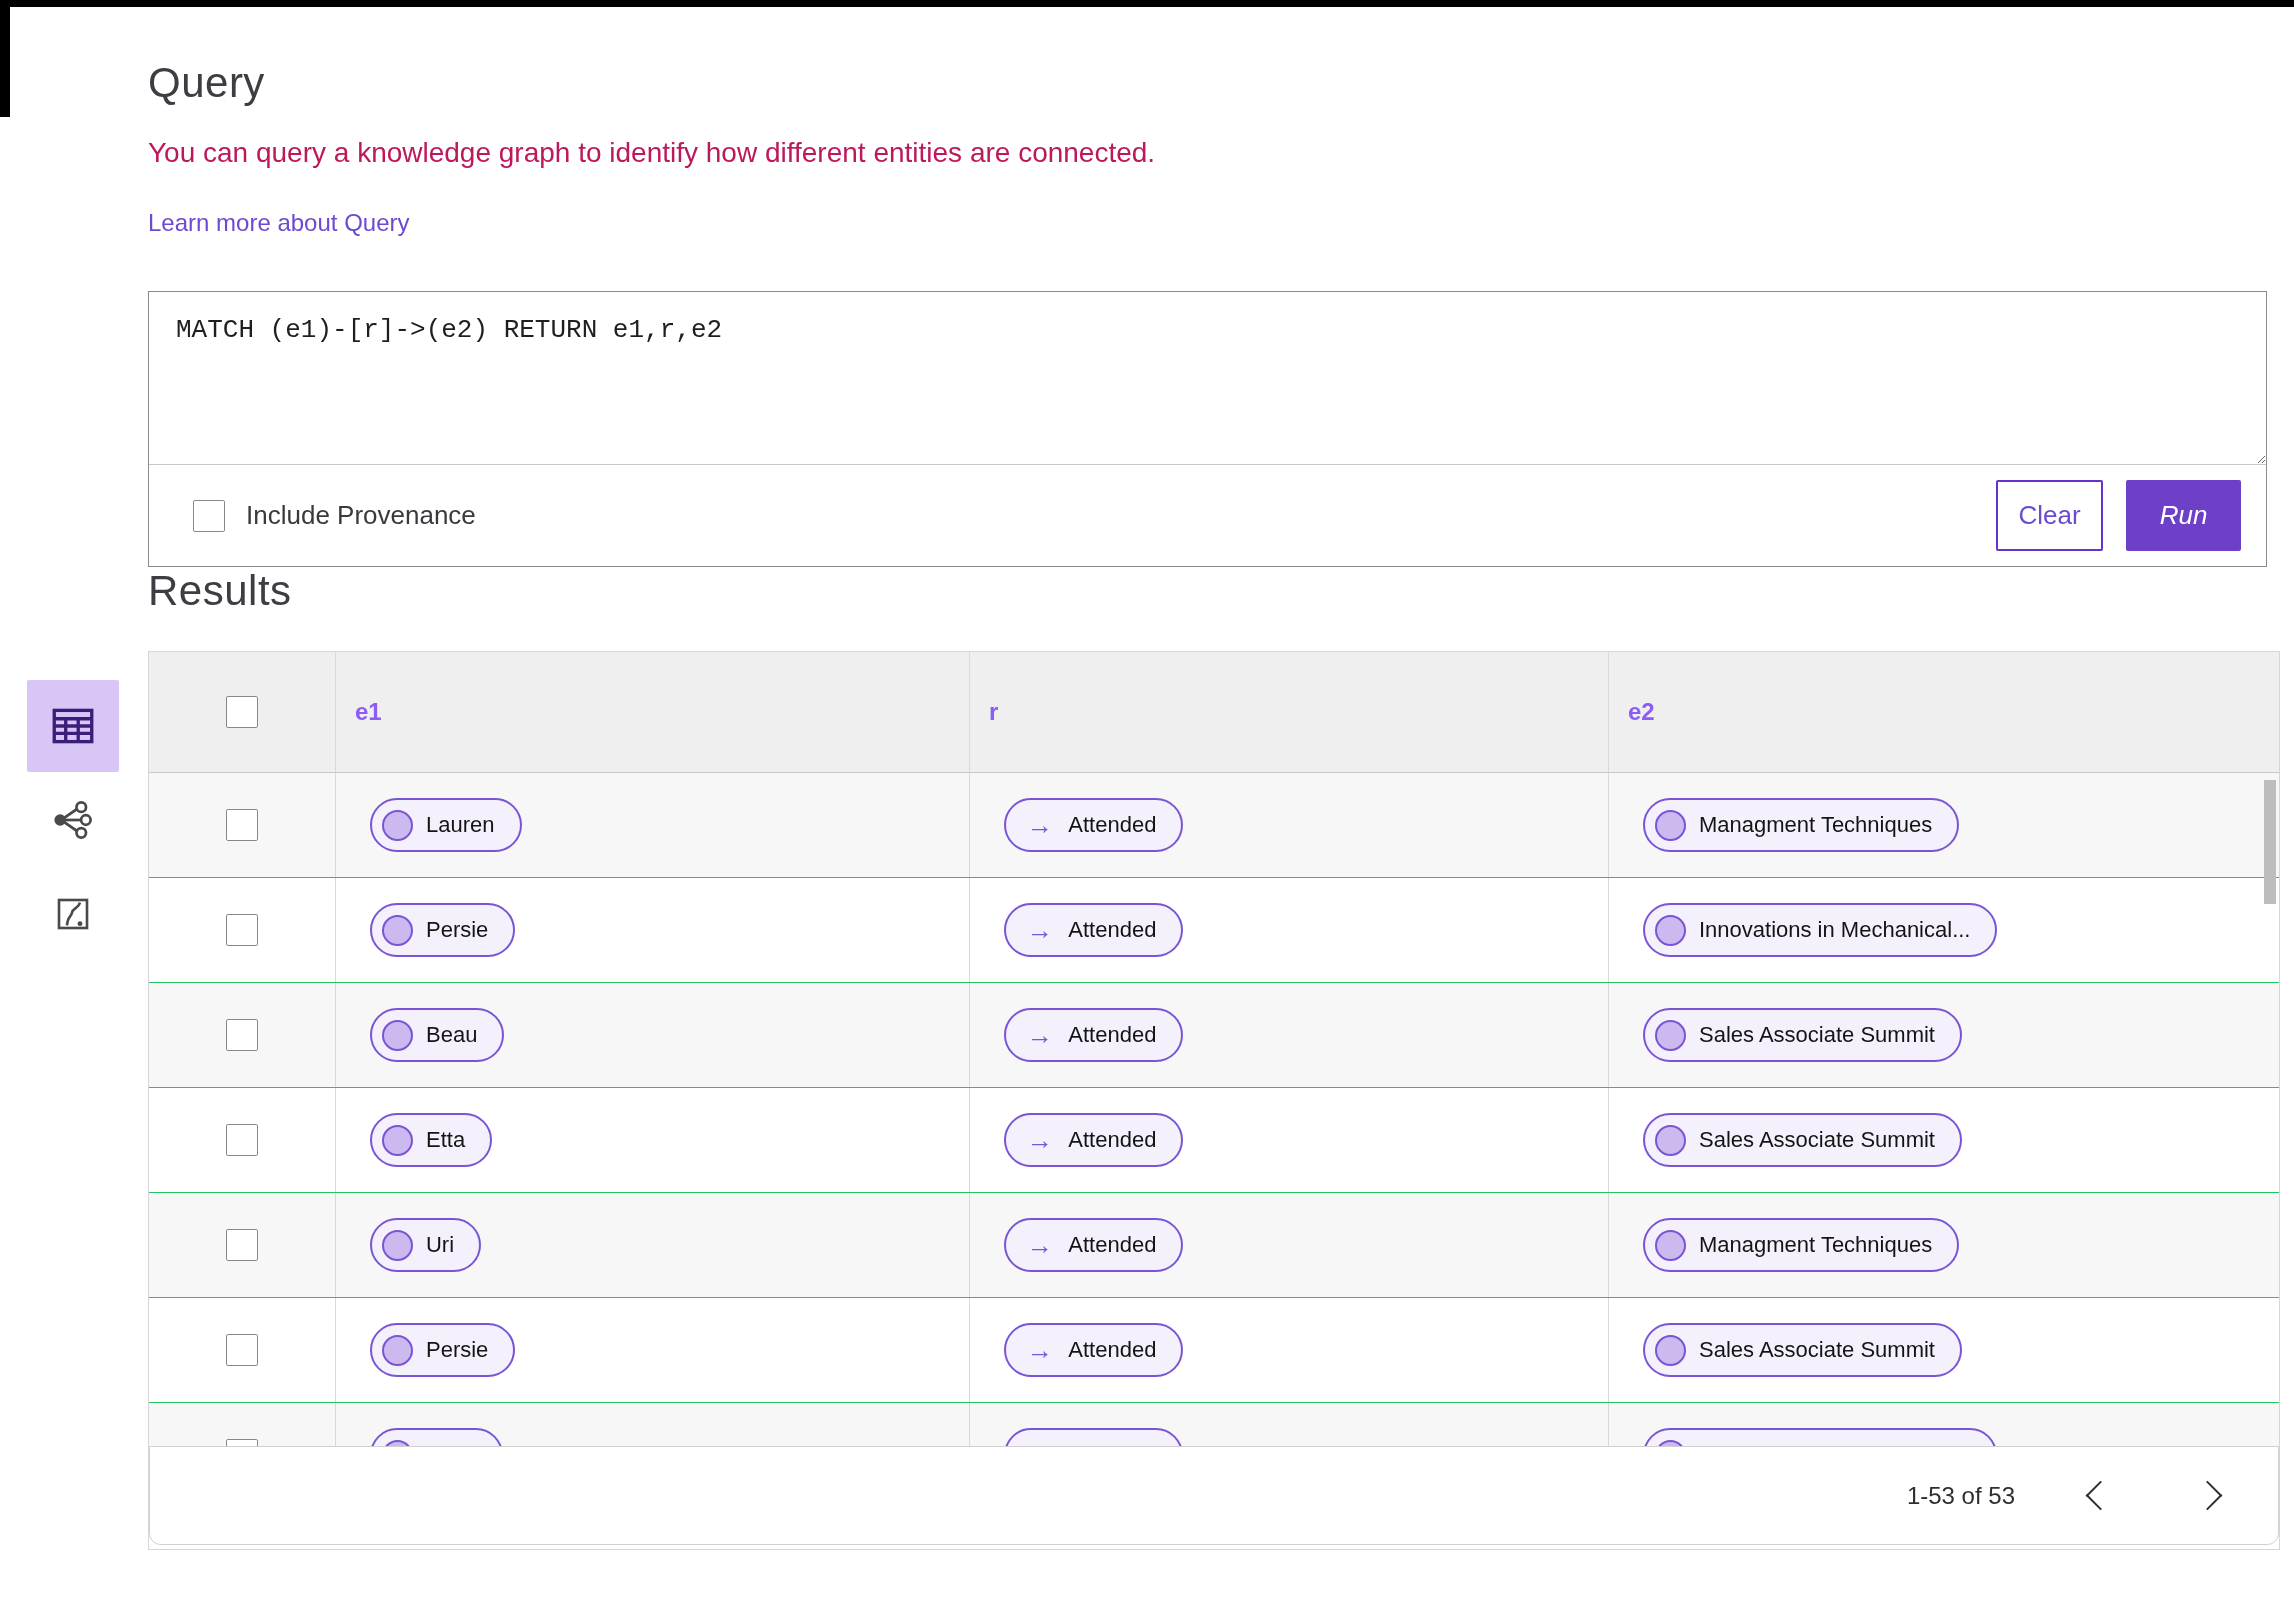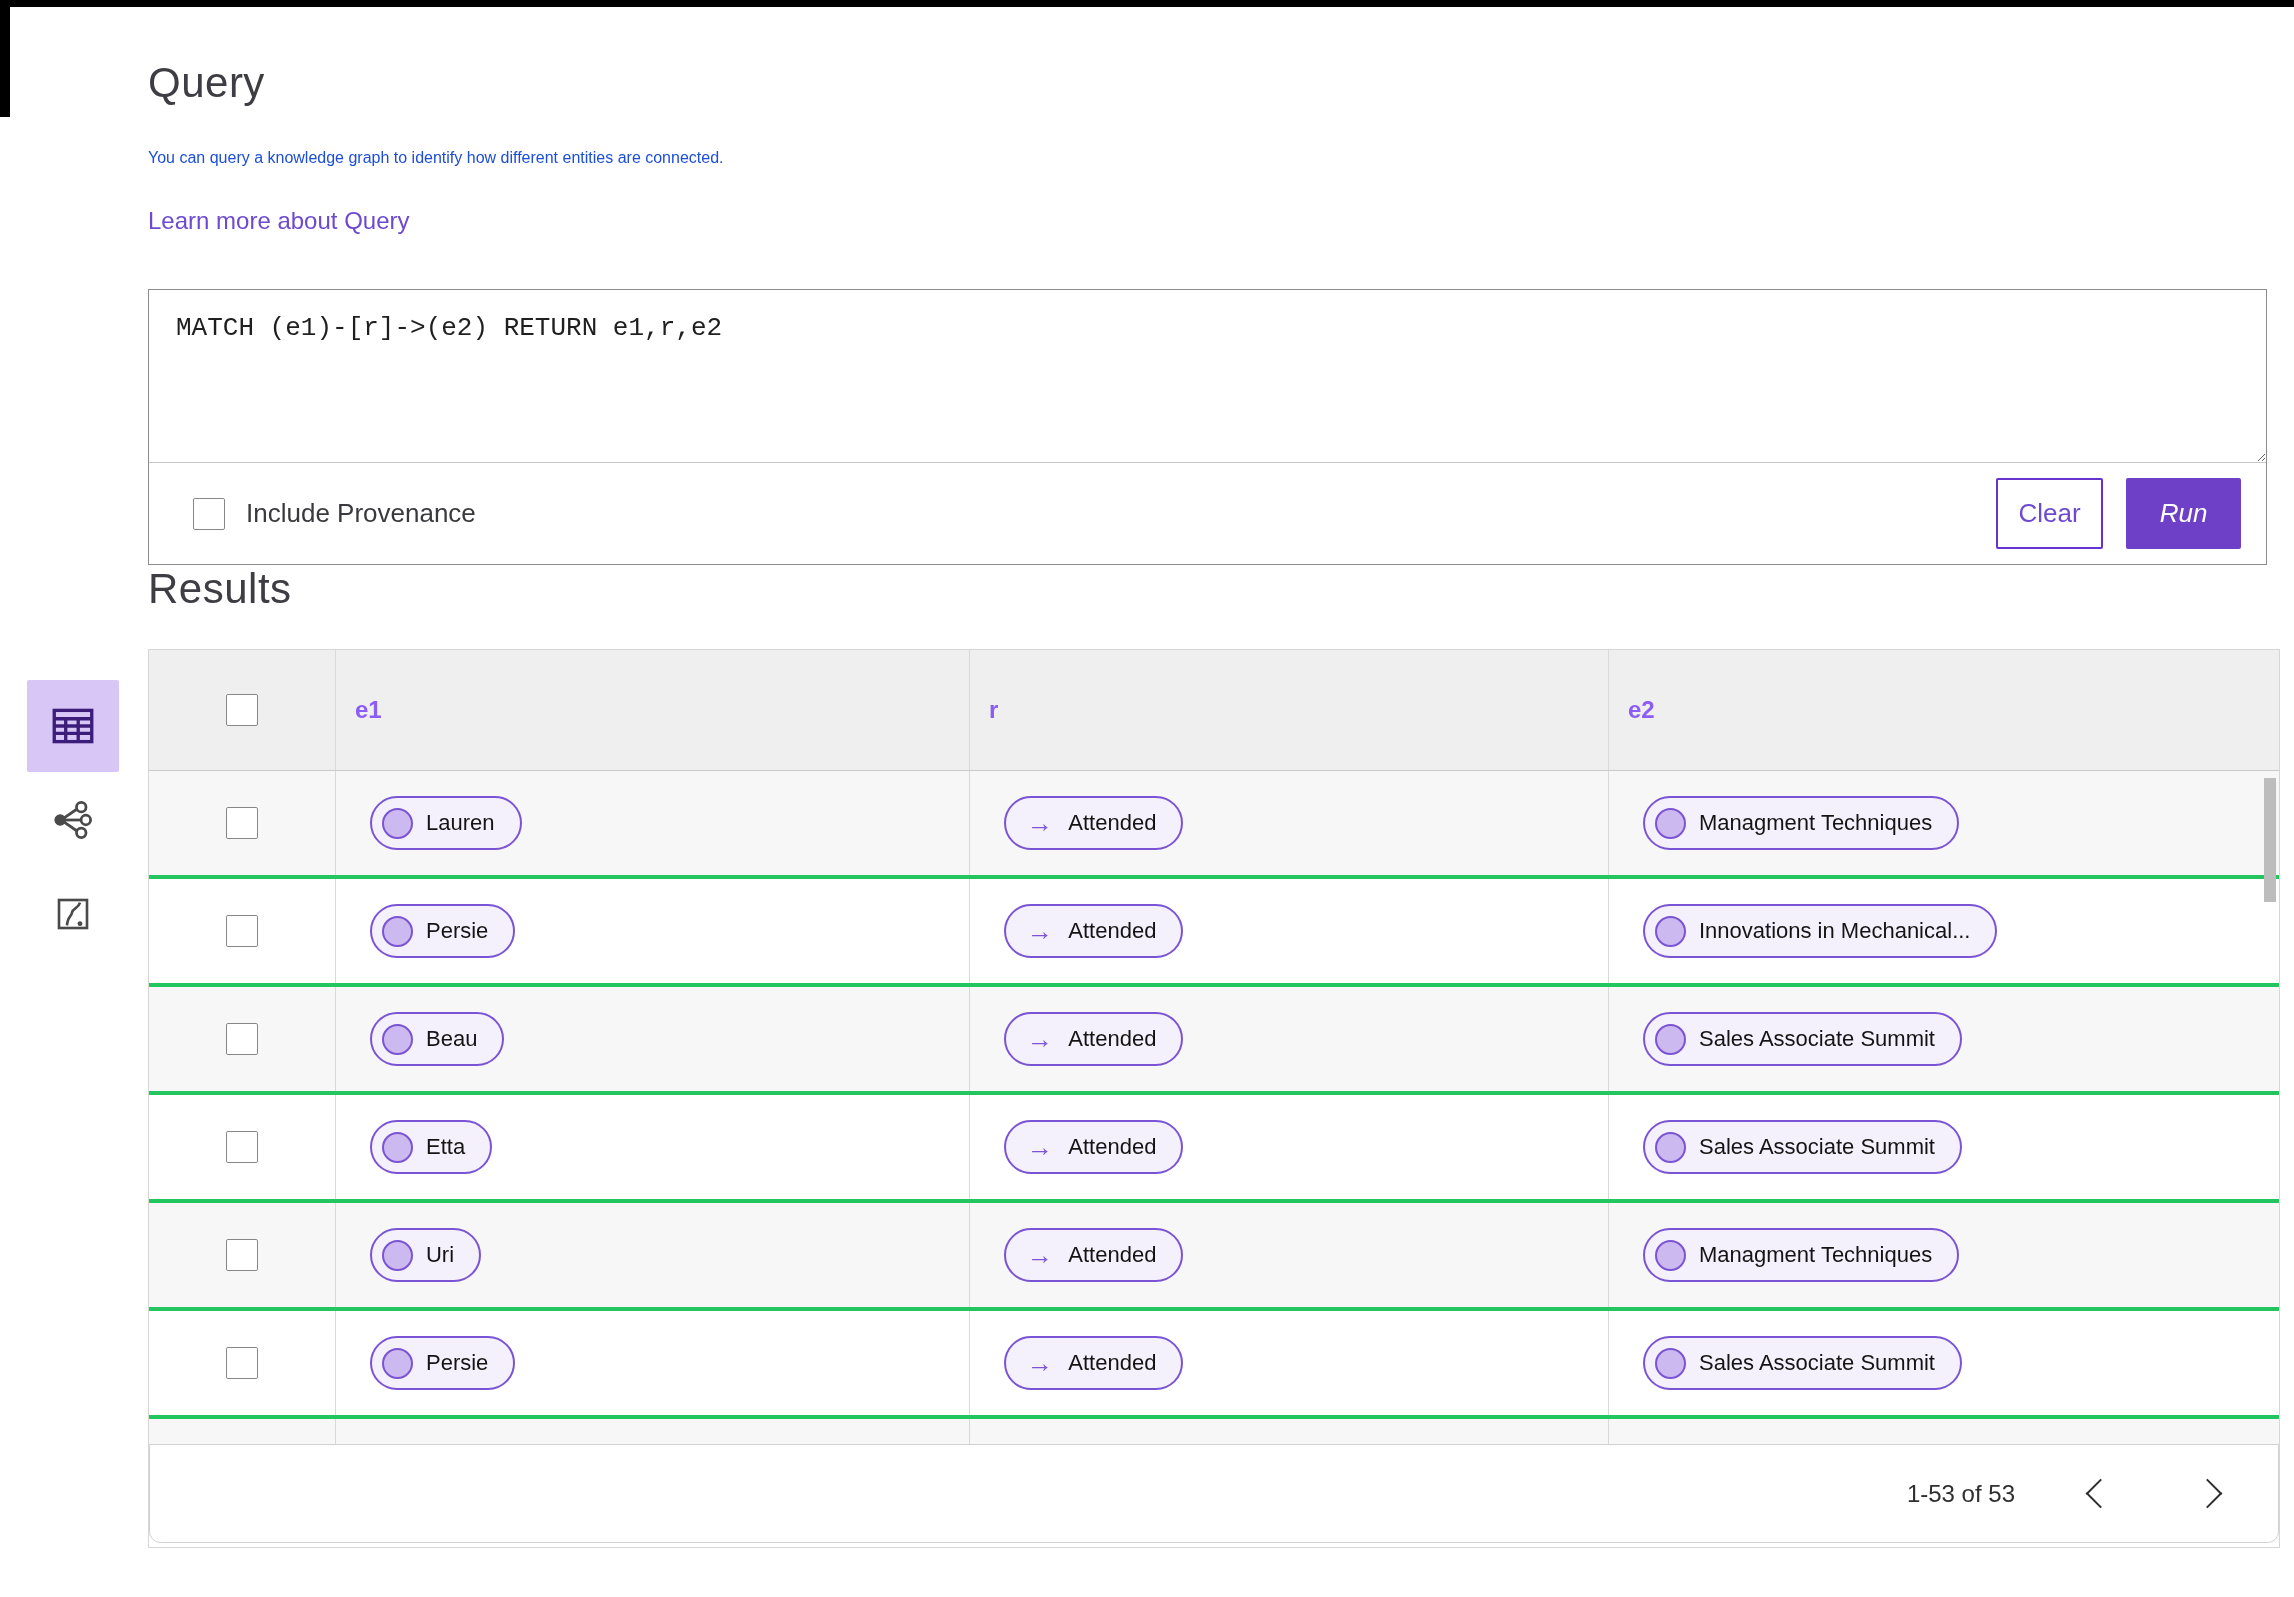--- a/index.html
+++ b/index.html
@@ -6,21 +6,21 @@
   body{font-family:"Liberation Sans",sans-serif;background:#ffffff;}
   .page{position:relative;width:2294px;height:1597px;background:#fff;overflow:hidden;}
 
   
   .top-edge{position:absolute;top:0;left:0;width:2294px;height:6.7px;background:#000;}
   .left-notch{position:absolute;top:0;left:0;width:9.6px;height:117px;background:#000;}
 
   .content{position:relative;padding:59px 14.3px 0 148px;}
 
   h1.section-title{margin:0;font-size:42px;font-weight:normal;color:#3d3d43;letter-spacing:0.5px;}
-  .descr{margin-top:42px;font-size:16px;color:#1d4ed8;}
+  .descr{margin-top:30px;font-size:28px;color:#be185d;}
   .learn-link{margin-top:40px;font-size:24px;color:#6d4ad0;cursor:pointer;width:max-content;}
 
   
   .show-query{position:absolute;top:161px;right:38px;height:71px;display:flex;align-items:center;gap:13.4px;
     border:2.9px solid #8265d8;border-radius:38px;padding:0 29px 0 15.3px;background:#fff;cursor:pointer;}
   .switch{position:relative;width:73px;height:40px;background:#6733d1;border-radius:20px;}
   .switch .knob{position:absolute;top:4.8px;right:4.8px;width:31px;height:31px;border-radius:50%;background:#fff;}
   .show-query .sq-label{font-size:26px;color:#6d4ad0;}
 
   
@@ -39,21 +39,21 @@
   .results-title{margin-top:59px;}
 
   .view-rail{position:absolute;left:27px;top:680px;width:92px;display:flex;flex-direction:column;align-items:center;}
   .rail-item{width:92px;height:92px;display:flex;align-items:center;justify-content:center;cursor:pointer;background:transparent;}
   .rail-item.selected{background:#d7c6f6;border-radius:1.9px;}
   .rail-item + .rail-item{margin-top:1.9px;}
 
   .results-card{position:relative;margin-top:36px;width:2132px;height:899px;overflow:hidden;
     border:1px solid #d6d6d6;box-sizing:border-box;background:#fff;}
   .grid-header{display:grid;grid-template-columns:187px 634px 639px 1fr;height:120px;background:#efefef;border-bottom:1px solid #c9c9c9;}
-  .trow{display:grid;grid-template-columns:187px 634px 639px 1fr;height:104px;border-bottom:4px solid #22c55e;background:#fff;}
+  .trow{display:grid;grid-template-columns:187px 634px 639px 1fr;height:104px;border-bottom:1px solid #22c55e;background:#fff;}
   .trow:nth-child(odd){background:#f7f7f7;}
   .hcell,.cell{display:flex;align-items:center;border-right:1px solid #d9d9d9;box-sizing:border-box;}
   .hcell:last-child,.cell:last-child{border-right:none;}
   .hcell{font-weight:bold;font-size:24px;color:#8b5cf6;padding-left:19px;}
   .cb-cell{justify-content:center;padding-left:0 !important;}
   .cell{padding-left:34px;}
 
   .pill{display:inline-flex;align-items:center;height:54px;box-sizing:border-box;border:2.9px solid #7a54d4;border-radius:29px;
     background:#f4f1fc;cursor:pointer;white-space:nowrap;}
   .pill .dot{width:31px;height:31px;box-sizing:border-box;border:2.9px solid #7a54d4;border-radius:50%;background:#cbb9ef;margin:0 13.4px 0 9.6px;}

